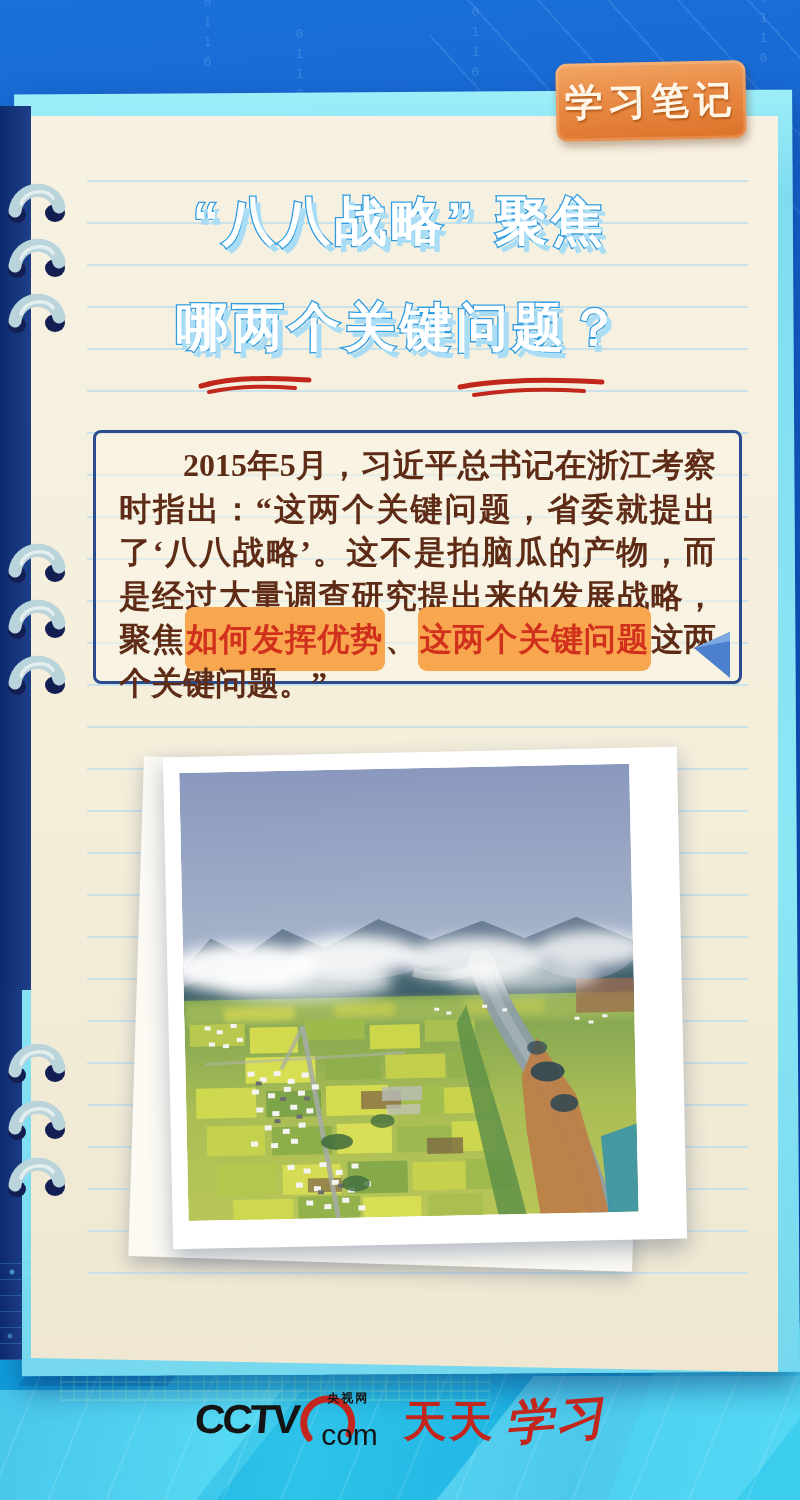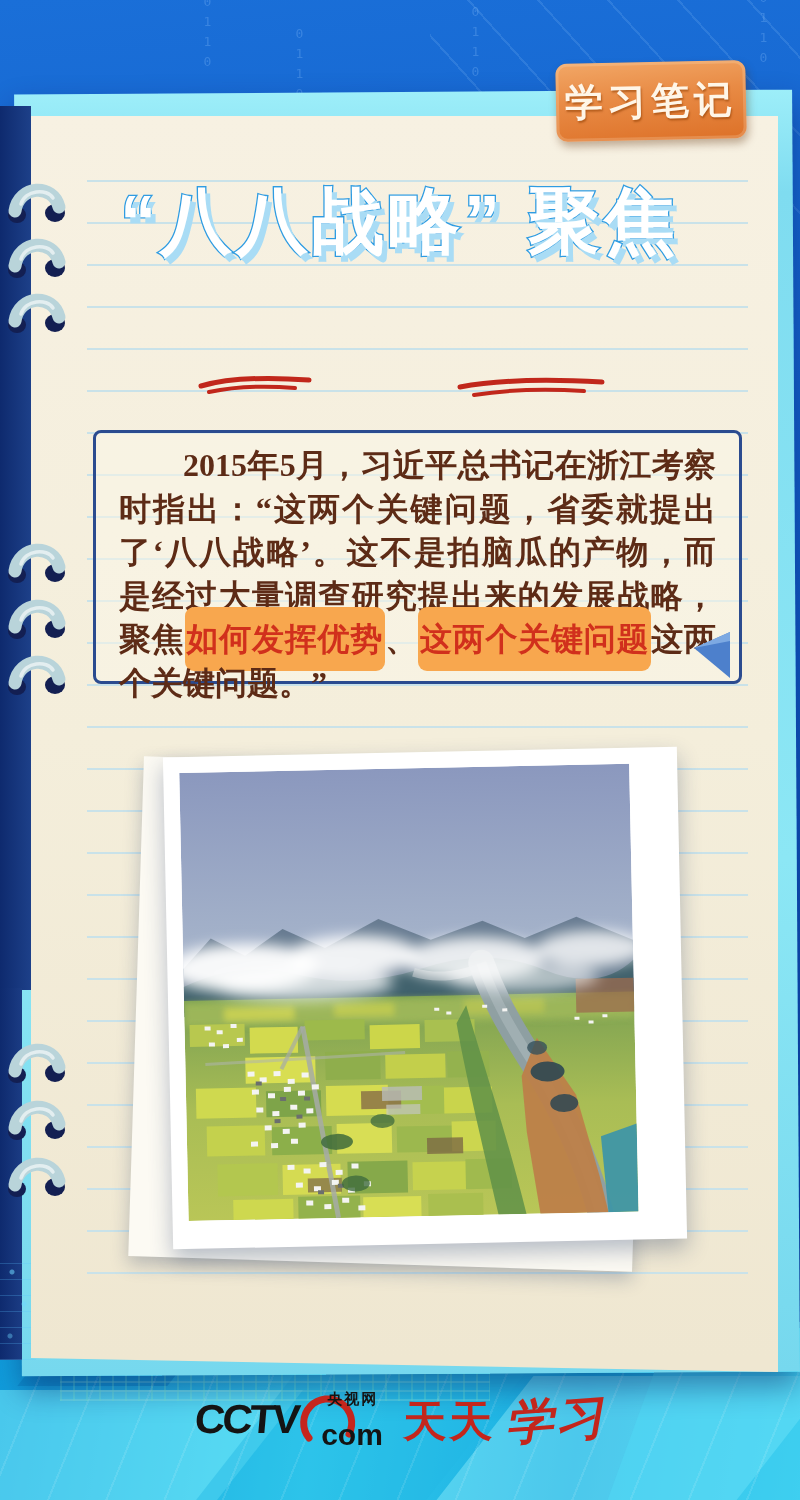--- a/index.html
+++ b/index.html
@@ -48,21 +48,21 @@
   .ring{position:absolute;left:5px;width:64px;height:54px;}
   
   .tab{position:absolute;left:556px;top:62px;width:190px;height:78px;border-radius:11px;
        background:linear-gradient(175deg,#f2a766 0%,#e88a44 45%,#dd7128 100%);
        box-shadow:inset 0 0 0 3px rgba(255,230,200,.22),2px 5px 9px rgba(90,40,0,.35);
        transform:rotate(-1.2deg);display:flex;align-items:center;justify-content:center;
        font-family:"Liberation Serif",serif;font-weight:700;font-size:38px;color:#fff6e8;
        letter-spacing:5px;text-shadow:1px 2px 2px rgba(140,60,0,.55);}
   
   .title{position:absolute;left:40px;top:168px;width:720px;text-align:center;
-       font-weight:900;font-size:72px;line-height:106px;letter-spacing:4px;color:#ffffff;
+       font-weight:900;font-size:52px;line-height:106px;letter-spacing:4px;color:#ffffff;
        -webkit-text-stroke:2.6px #2f9ce2;paint-order:stroke fill;
        text-shadow:5px 6px 0 #a9dcf5;white-space:nowrap;}
   .uline{position:absolute;}
   
   .qbox{position:absolute;left:93px;top:430px;width:649px;height:254px;box-sizing:border-box;
        border:3px solid #2b4b8f;border-radius:8px;background:rgba(250,245,231,.55);}
   .qtext{margin:11px 23px;font-family:"Liberation Serif",serif;font-weight:700;
        font-size:32px;line-height:43.5px;color:#5d2b16;text-align:justify;text-indent:64px;}
   .hl{color:#d1301c;background:#f8a74e;border-radius:9px;padding:14px 2px;
       -webkit-box-decoration-break:clone;box-decoration-break:clone;}
@@ -72,23 +72,23 @@
        transform:rotate(1.8deg);box-shadow:0 8px 18px rgba(40,60,105,.28);}
   .pol{position:absolute;left:168px;top:752px;width:482px;padding:16px 16px 28px;box-sizing:content-box;
        background:#ffffff;transform:rotate(-1.2deg);box-shadow:0 10px 22px rgba(35,55,100,.32);}
   .pol svg{display:block;width:450px;height:448px;}
   
   .footer{position:absolute;left:0;top:1384px;width:800px;height:72px;display:flex;
        align-items:center;justify-content:center;}
   .cctv-word{font-weight:900;font-size:42px;color:#141414;letter-spacing:-3px;
        transform:skewX(-5deg) scaleY(.96);}
   .swoosh-wrap{position:relative;width:72px;height:64px;margin-left:-4px;}
-  .site-name{position:absolute;left:34px;top:2px;font-size:15px;font-weight:700;color:#141414;
+  .site-name{position:absolute;left:34px;top:2px;font-size:12px;font-weight:700;color:#141414;
        letter-spacing:2px;white-space:nowrap;}
-  .site-com{position:absolute;left:28px;bottom:0;font-size:30px;font-weight:700;color:#141414;
+  .site-com{position:absolute;left:28px;bottom:0;font-size:30px;font-weight:400;color:#141414;
        letter-spacing:0;}
   .brand{display:flex;align-items:baseline;margin-left:38px;}
   .brand-a{font-family:"Liberation Serif",serif;font-weight:900;font-size:43px;color:#c3261c;
        letter-spacing:3px;}
   .brand-b{font-family:"Liberation Serif",serif;font-style:italic;font-weight:900;font-size:48px;
        color:#c3261c;margin-left:10px;transform:rotate(-4deg);letter-spacing:2px;}
 </style>
 </head>
 <body>
 
@@ -117,20 +117,21 @@
     <div class="rules"></div>
   </div>
   <div class="paper-wedge"></div>
 
   <div class="tab">
     <span>学习笔记</span>
   </div>
 
   <div class="title">
     <div>“八八战略” 聚焦</div>
+    <div>哪两个关键问题？</div>
   </div>
   <svg class="uline" style="left:195px;top:372px;" width="122" height="24" viewBox="0 0 122 24">
     <path d="M6,14 Q44,3 114,8" stroke="#c1271b" stroke-width="5" fill="none" stroke-linecap="round"></path>
     <path d="M14,20 Q52,12 100,16" stroke="#c1271b" stroke-width="4" fill="none" stroke-linecap="round"></path>
   </svg>
   <svg class="uline" style="left:452px;top:374px;" width="158" height="28" viewBox="0 0 158 28">
     <path d="M8,13 Q60,3 150,8" stroke="#c1271b" stroke-width="5" fill="none" stroke-linecap="round"></path>
     <path d="M22,21 Q72,13 132,17" stroke="#c1271b" stroke-width="4" fill="none" stroke-linecap="round"></path>
   </svg>
 

